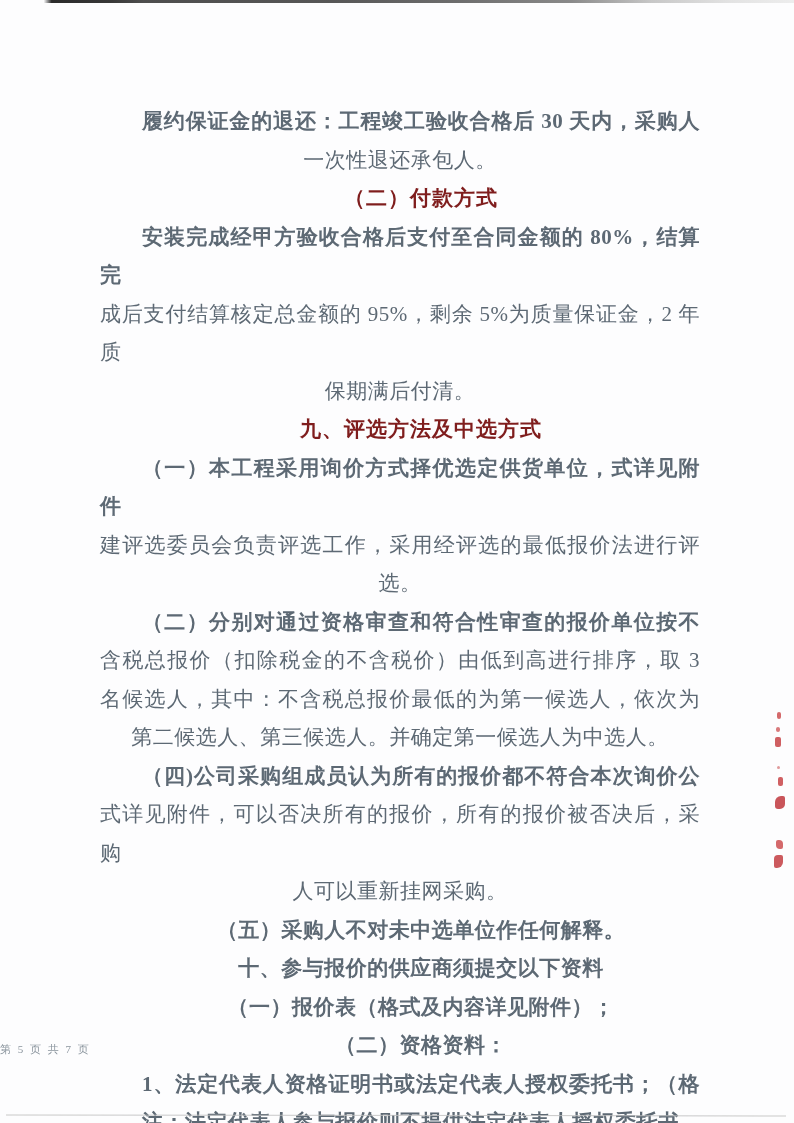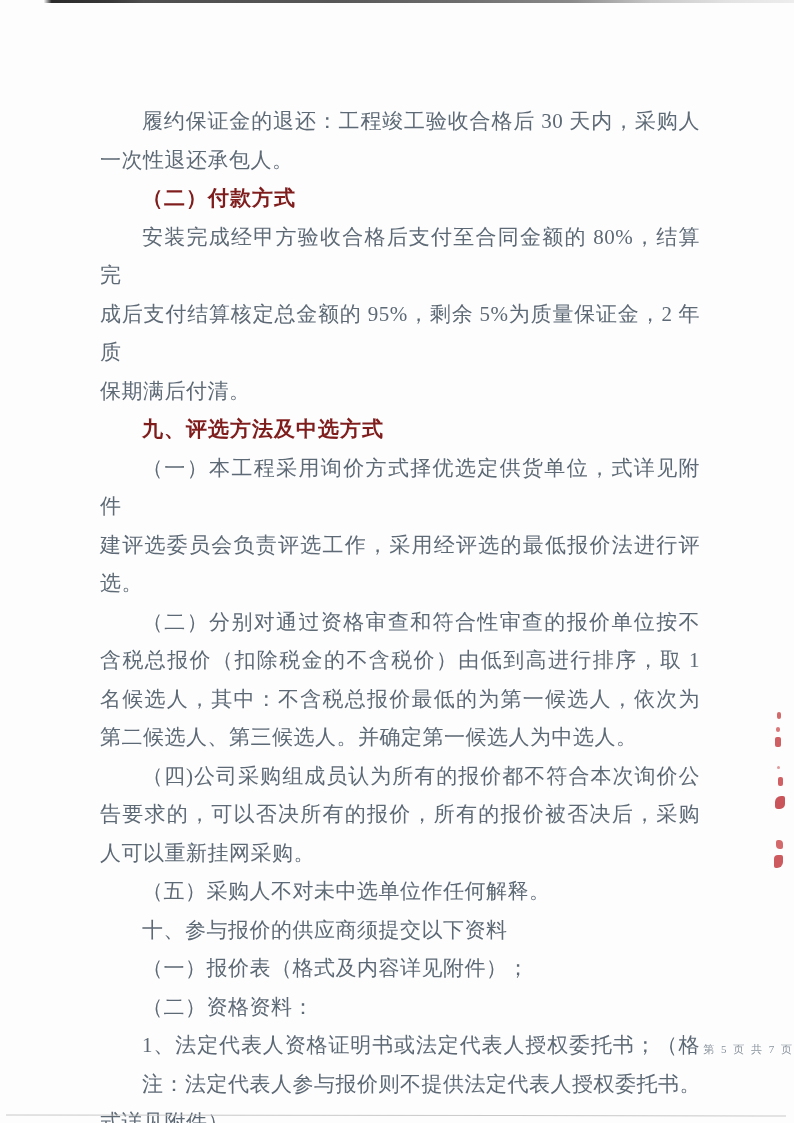--- a/index.html
+++ b/index.html
@@ -35,29 +35,29 @@
   .textblock {
     position: absolute;
     left: 100px;
     top: 102px;
     width: 600px;
     font-size: 21px;
     line-height: 38.5px;
     color: #5d6974;
     letter-spacing: 0.5px;
   }
-  .line { white-space: nowrap; text-align: left; }
+  .line { white-space: nowrap; text-align: center; }
   .line.full { white-space: normal; text-align: justify; text-align-last: justify; }
-  .line.indent { text-indent: 2em; }
+  .line.indent { text-indent: 2em; font-weight: bold; }
   .line.bold { font-weight: bold; color: #7f1d1d; letter-spacing: 1px; }
   .footer {
     position: absolute;
     left: 0; top: 1042px;
     width: 794px;
-    text-align: right;
+    text-align: left;
     font-size: 11px;
     letter-spacing: 2px;
     color: #8a949d;
   }
   .stamp-fragments { position: absolute; left: 0; top: 0; }
   .stamp-fragments .frag { position: absolute; }
 </style>
 </head>
 <body>
 
@@ -70,25 +70,25 @@
       <div class="line">一次性退还承包人。</div>
       <div class="line bold indent">（二）付款方式</div>
       <div class="line full indent">安装完成经甲方验收合格后支付至合同金额的 80%，结算完</div>
       <div class="line full">成后支付结算核定总金额的 95%，剩余 5%为质量保证金，2 年质</div>
       <div class="line">保期满后付清。</div>
       <div class="line bold indent">九、评选方法及中选方式</div>
       <div class="line full indent">（一）本工程采用询价方式择优选定供货单位，式详见附件</div>
       <div class="line full">建评选委员会负责评选工作，采用经评选的最低报价法进行评</div>
       <div class="line">选。</div>
       <div class="line full indent">（二）分别对通过资格审查和符合性审查的报价单位按不</div>
-      <div class="line full">含税总报价（扣除税金的不含税价）由低到高进行排序，取 1</div>
+      <div class="line full">含税总报价（扣除税金的不含税价）由低到高进行排序，取 3</div>
       <div class="line full">名候选人，其中：不含税总报价最低的为第一候选人，依次为</div>
       <div class="line">第二候选人、第三候选人。并确定第一候选人为中选人。</div>
       <div class="line full indent">（四)公司采购组成员认为所有的报价都不符合本次询价公</div>
-      <div class="line full">告要求的，可以否决所有的报价，所有的报价被否决后，采购</div>
+      <div class="line full">式详见附件，可以否决所有的报价，所有的报价被否决后，采购</div>
       <div class="line">人可以重新挂网采购。</div>
       <div class="line indent">（五）采购人不对未中选单位作任何解释。</div>
       <div class="line indent">十、参与报价的供应商须提交以下资料</div>
       <div class="line indent">（一）报价表（格式及内容详见附件）；</div>
       <div class="line indent">（二）资格资料：</div>
       <div class="line full indent">1、法定代表人资格证明书或法定代表人授权委托书；（格</div>
       <div class="line indent">注：法定代表人参与报价则不提供法定代表人授权委托书。</div>
       <div class="line">式详见附件）</div>
     </div>
 

